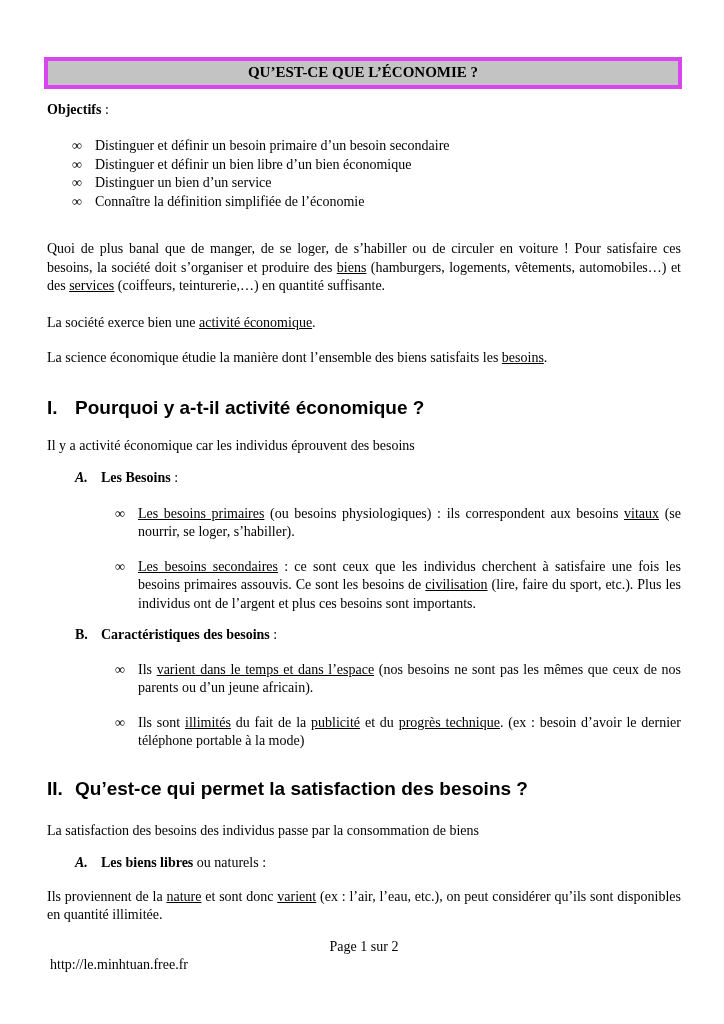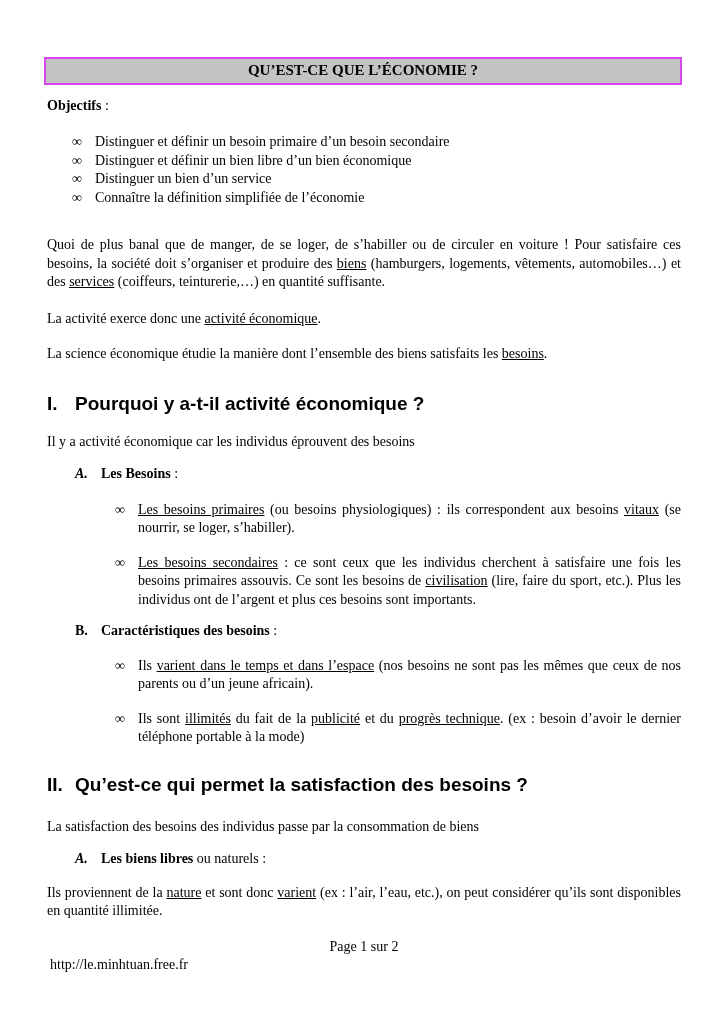--- a/index.html
+++ b/index.html
@@ -11,21 +11,21 @@
     margin:0 auto;
     font-family:"Liberation Serif", serif;
     font-size:14px;
     line-height:18.5px;
     color:#000;
     padding:57px 43px 0 47px;
     overflow:hidden;
   }
   .title-box {
     background:#c3c3c3;
-    border:2px solid #d946ef;
+    border:4px solid #d946ef;
     text-align:center;
     font-weight:bold;
     font-size:15px;
     padding:2px 4px 3px 4px;
     margin-left:-3px;
     margin-right:-1px;
   }
   .objectifs-label { margin-top:12px; }
   .obj-list { margin-top:18px; }
   .obj-item { display:flex; padding-left:25px; }
@@ -87,21 +87,21 @@
       <span class="bullet">∞</span>
       <span>Distinguer un bien d’un service</span>
     </div>
     <div class="obj-item">
       <span class="bullet">∞</span>
       <span>Connaître la définition simplifiée de l’économie</span>
     </div>
   </div>
 
   <p class="para first justify"><span>Quoi de plus banal que de manger, de se loger, de s’habiller ou de circuler en voiture ! Pour satisfaire ces besoins, la société doit s’organiser et produire des </span><span style="text-decoration: underline;">biens</span><span> (hamburgers, logements, vêtements, automobiles…) et des </span><span style="text-decoration: underline;">services</span><span> (coiffeurs, teinturerie,…) en quantité suffisante.</span></p>
-  <p class="para"><span>La activité exerce donc une </span><span style="text-decoration: underline;">activité économique</span><span>.</span></p>
+  <p class="para"><span>La société exerce bien une </span><span style="text-decoration: underline;">activité économique</span><span>.</span></p>
   <p class="para mt17"><span>La science économique étudie la manière dont l’ensemble des biens satisfaits les </span><span style="text-decoration: underline;">besoins</span><span>.</span></p>
 
   <div class="h1 h1-i">
     <span class="h-num">I.</span>
     <span>Pourquoi y a-t-il activité économique ?</span>
   </div>
 
   <p class="para mt17">Il y a activité économique car les individus éprouvent des besoins</p>
 
   <div class="subhead">

